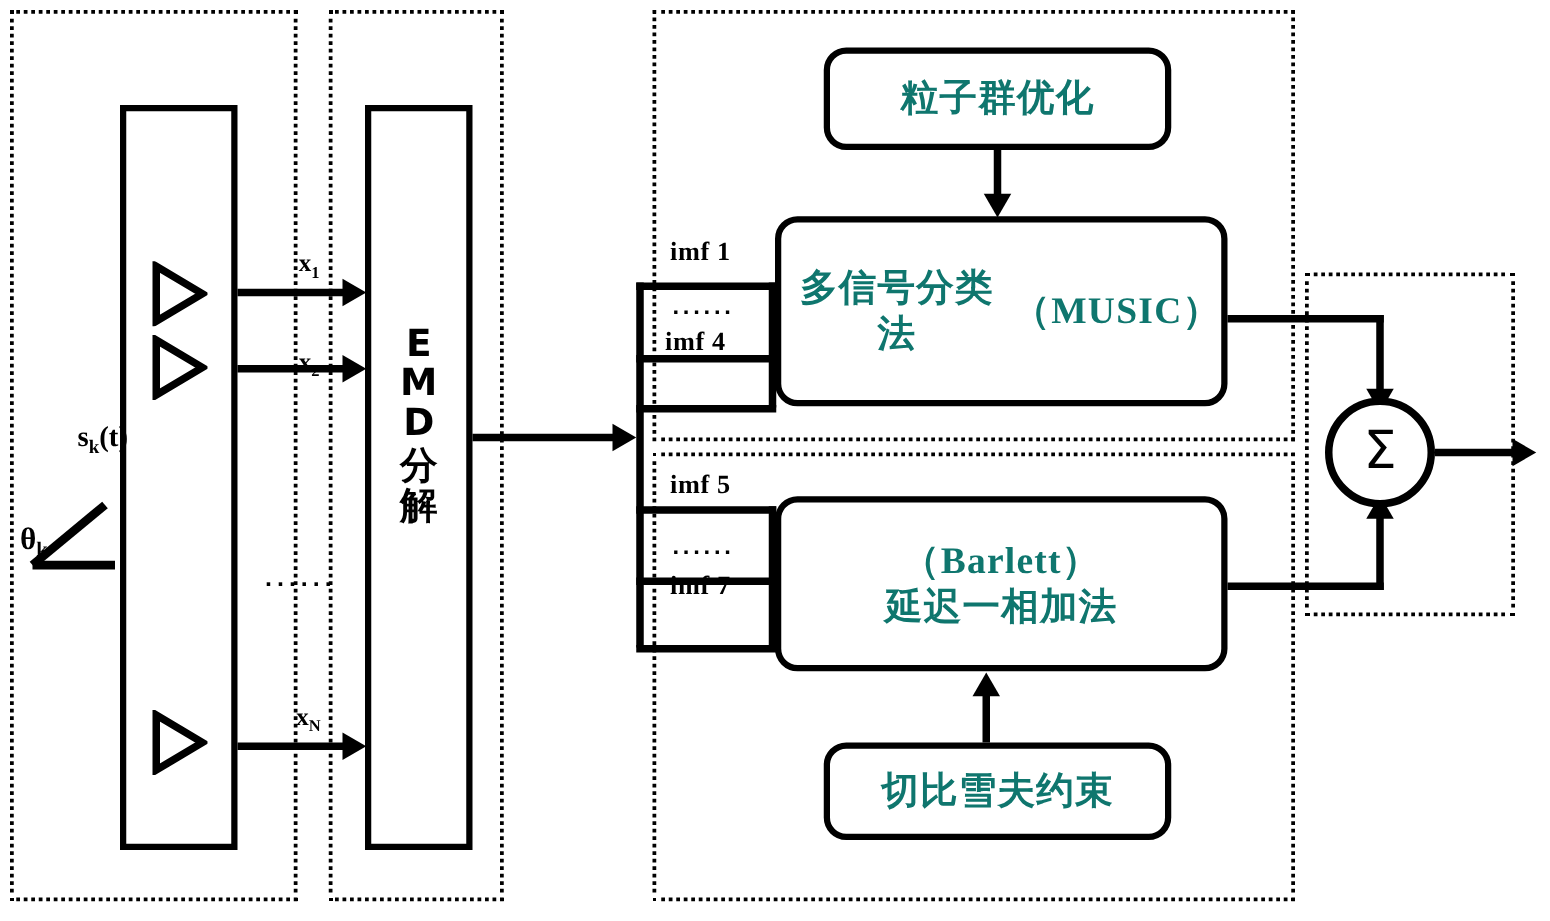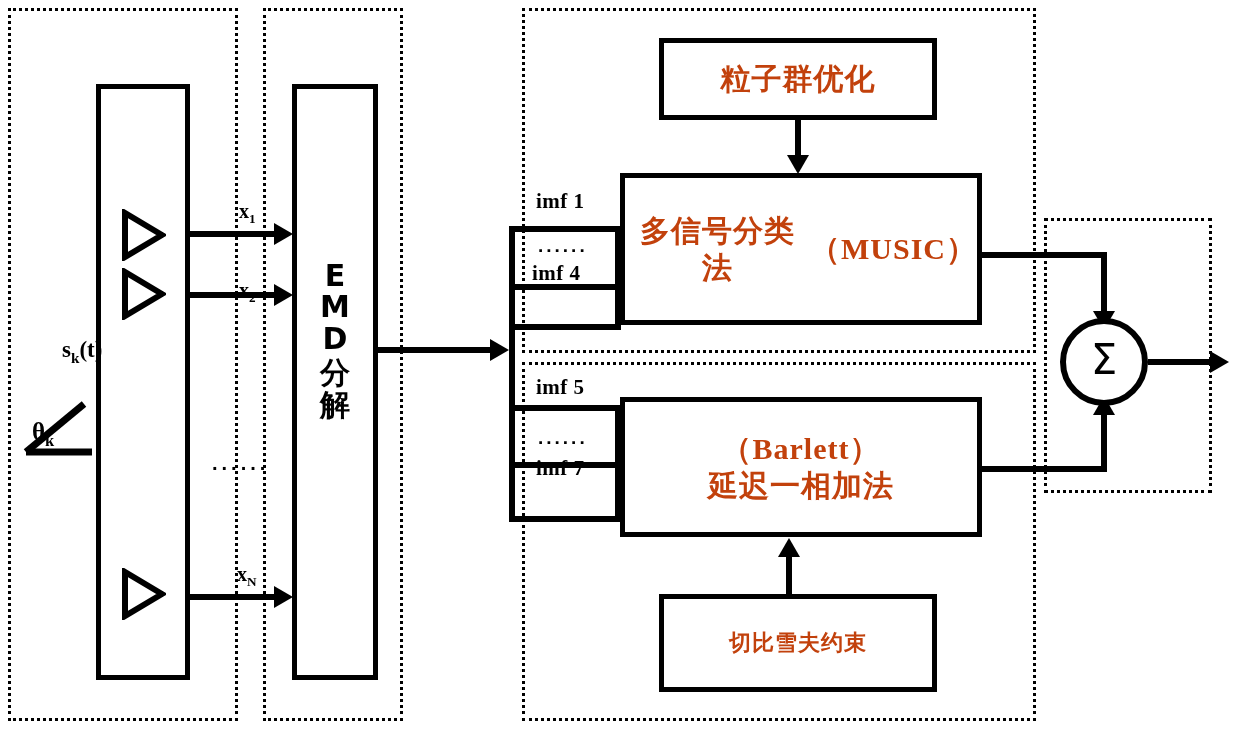--- a/index.html
+++ b/index.html
@@ -29,23 +29,24 @@
     background:#fff;
     display:flex;
     align-items:center;
     justify-content:center;
     text-align:center;
   }
 
   .cnbox{
     font-family:"DejaVu Sans",sans-serif;
     font-weight:700;
-    color:#c2410c;
+    color:#0f766e;
     line-height:1.25;
     letter-spacing:1px;
+    border-radius:18px;
   }
 
   
   .vtext{
     position:absolute;
     display:flex;
     flex-direction:column;
     align-items:center;
     justify-content:center;
     font-family:"DejaVu Sans",sans-serif;
@@ -172,21 +173,21 @@
   <div class="lbl" style="left:14px;top:337px;font-size:23px;margin-left:48px;">
     <span>s</span><sub>k</sub><span>(t)</span>
   </div>
 
   <div class="amp" style="left:18px;top:398px;">
     <svg width="80" height="62" viewBox="0 0 80 62">
       <line x1="8" y1="54" x2="74" y2="54" stroke="#000" stroke-width="7"></line>
       <line x1="8" y1="54" x2="66" y2="6" stroke="#000" stroke-width="7"></line>
     </svg>
   </div>
-  <div class="lbl" style="left:32px;top:418px;font-size:25px;">
+  <div class="lbl" style="left:16px;top:418px;font-size:25px;">
     <span>θ</span><sub>k</sub>
   </div>
 
   <div class="hline" style="left:190px;top:231px;width:88px;"></div>
   <div class="arrow-r" style="left:274px;top:223px;"></div>
   <div class="lbl" style="left:239px;top:200px;font-size:20px;">
     <span>x</span><sub>1</sub>
   </div>
 
   <div class="hline" style="left:190px;top:292px;width:88px;"></div>
@@ -245,21 +246,21 @@
   <div class="solidbox cnbox" style="left:620px;top:173px;width:362px;height:152px;font-size:30px;flex-direction:row;">
     <span>多信号分类法</span>
     <span style="font-family:'Liberation Serif',serif;font-weight:700;">（MUSIC）</span>
   </div>
 
   <div class="solidbox cnbox" style="left:620px;top:397px;width:362px;height:140px;font-size:30px;flex-direction:column;">
     <span style="font-family:'Liberation Serif',serif;font-weight:700;">（Barlett）</span>
     <span>延迟一相加法</span>
   </div>
 
-  <div class="solidbox cnbox" style="left:659px;top:594px;width:278px;height:98px;font-size:22px;">
+  <div class="solidbox cnbox" style="left:659px;top:594px;width:278px;height:78px;font-size:30px;">
     <span>切比雪夫约束</span>
   </div>
   <div class="vline" style="left:786px;top:553px;height:41px;"></div>
   <div class="arrow-u" style="left:778px;top:538px;"></div>
 
   <div class="hline" style="left:982px;top:252px;width:125px;"></div>
   <div class="vline" style="left:1101px;top:252px;height:65px;"></div>
   <div class="arrow-d" style="left:1093px;top:311px;"></div>
 
   <div class="hline" style="left:982px;top:466px;width:125px;"></div>

